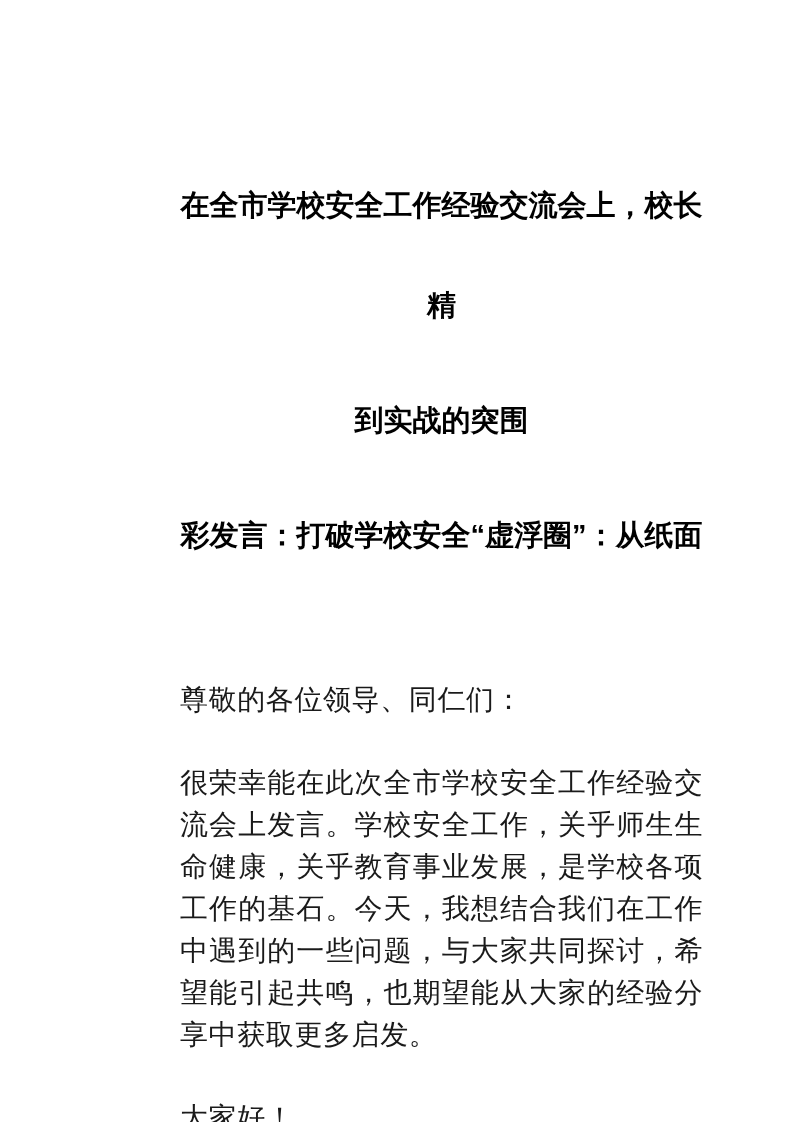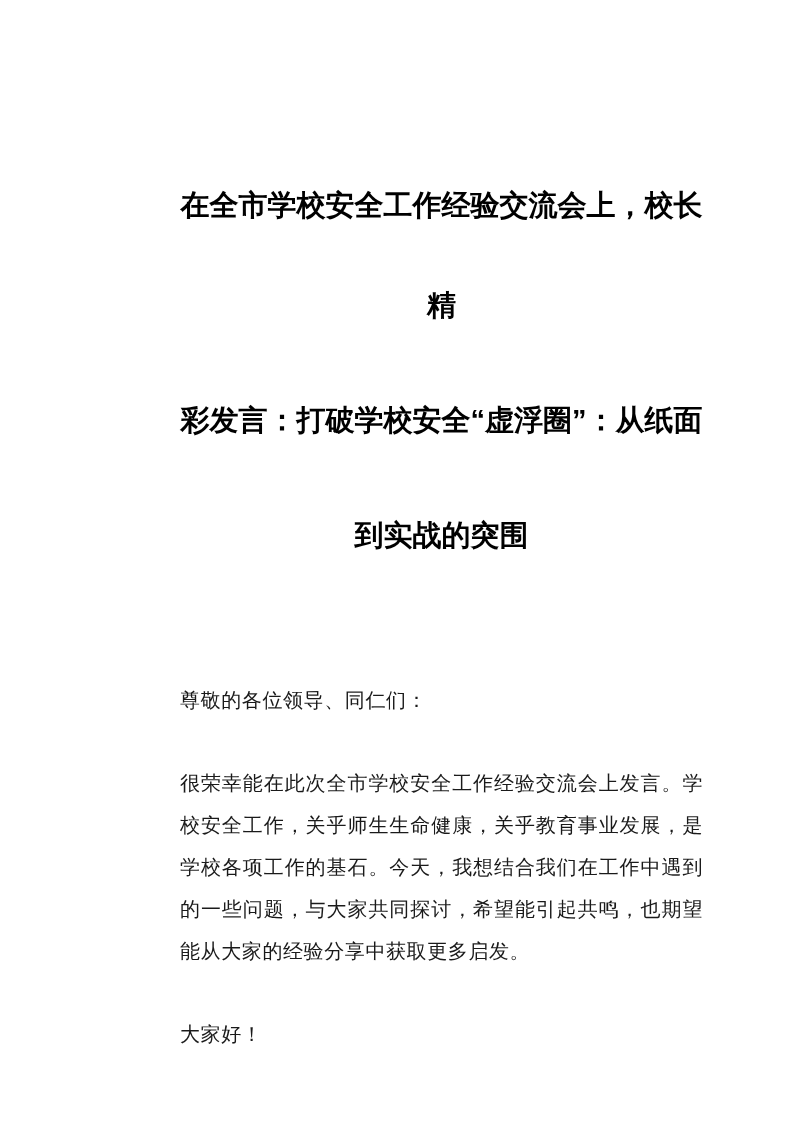--- a/index.html
+++ b/index.html
@@ -22,38 +22,38 @@
     color: #000000;
     line-height: 100px;
     text-align: center;
     letter-spacing: 0px;
     margin: 0 0 94px 0;
   }
   .doc-title .title-line { display: block; }
 
   .doc-body p,
   .doc-body h2 {
-    font-size: 20px;
+    font-size: 28px;
     font-weight: 400;
     color: #1a1a1a;
     line-height: 42px;
     letter-spacing: 0.6px;
     text-align: justify;
     margin: 0 0 41px 0;
   }
 </style>
 </head>
 <body>
 
 <div class="page">
 
   <h1 class="doc-title">
     <span class="title-line">在全市学校安全工作经验交流会上，校长精</span>
+    <span class="title-line">到实战的突围</span>
     <span class="title-line">彩发言：打破学校安全“虚浮圈”：从纸面</span>
-    <span class="title-line">到实战的突围</span>
   </h1>
 
   <div class="doc-body">
     <p>尊敬的各位领导、同仁们：</p>
 
     <p>很荣幸能在此次全市学校安全工作经验交流会上发言。学校安全工作，关乎师生生命健康，关乎教育事业发展，是学校各项工作的基石。今天，我想结合我们在工作中遇到的一些问题，与大家共同探讨，希望能引起共鸣，也期望能从大家的经验分享中获取更多启发。</p>
 
     <p>大家好！</p>
 
   </div>

